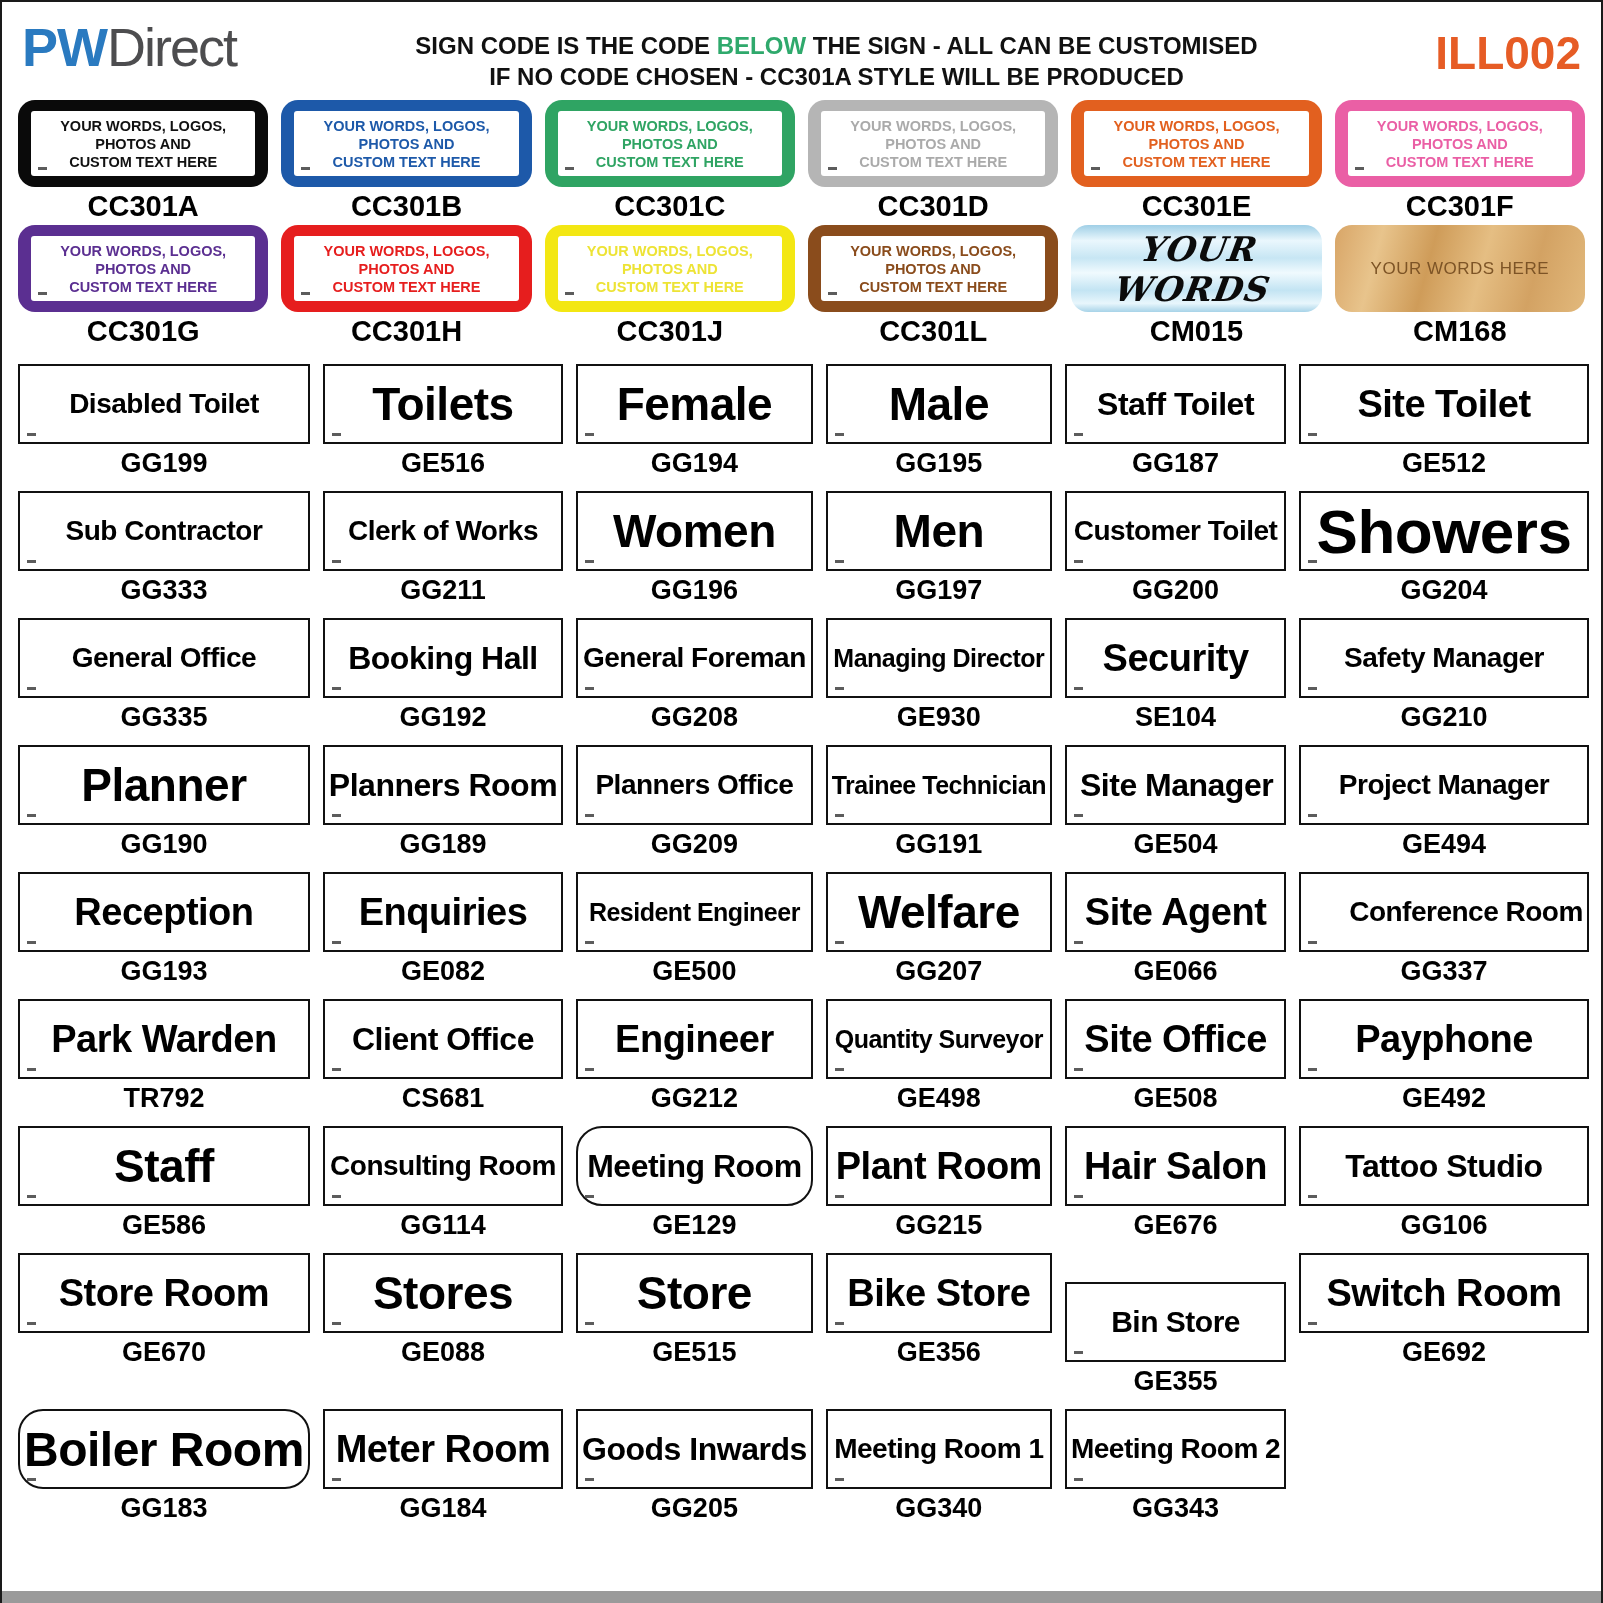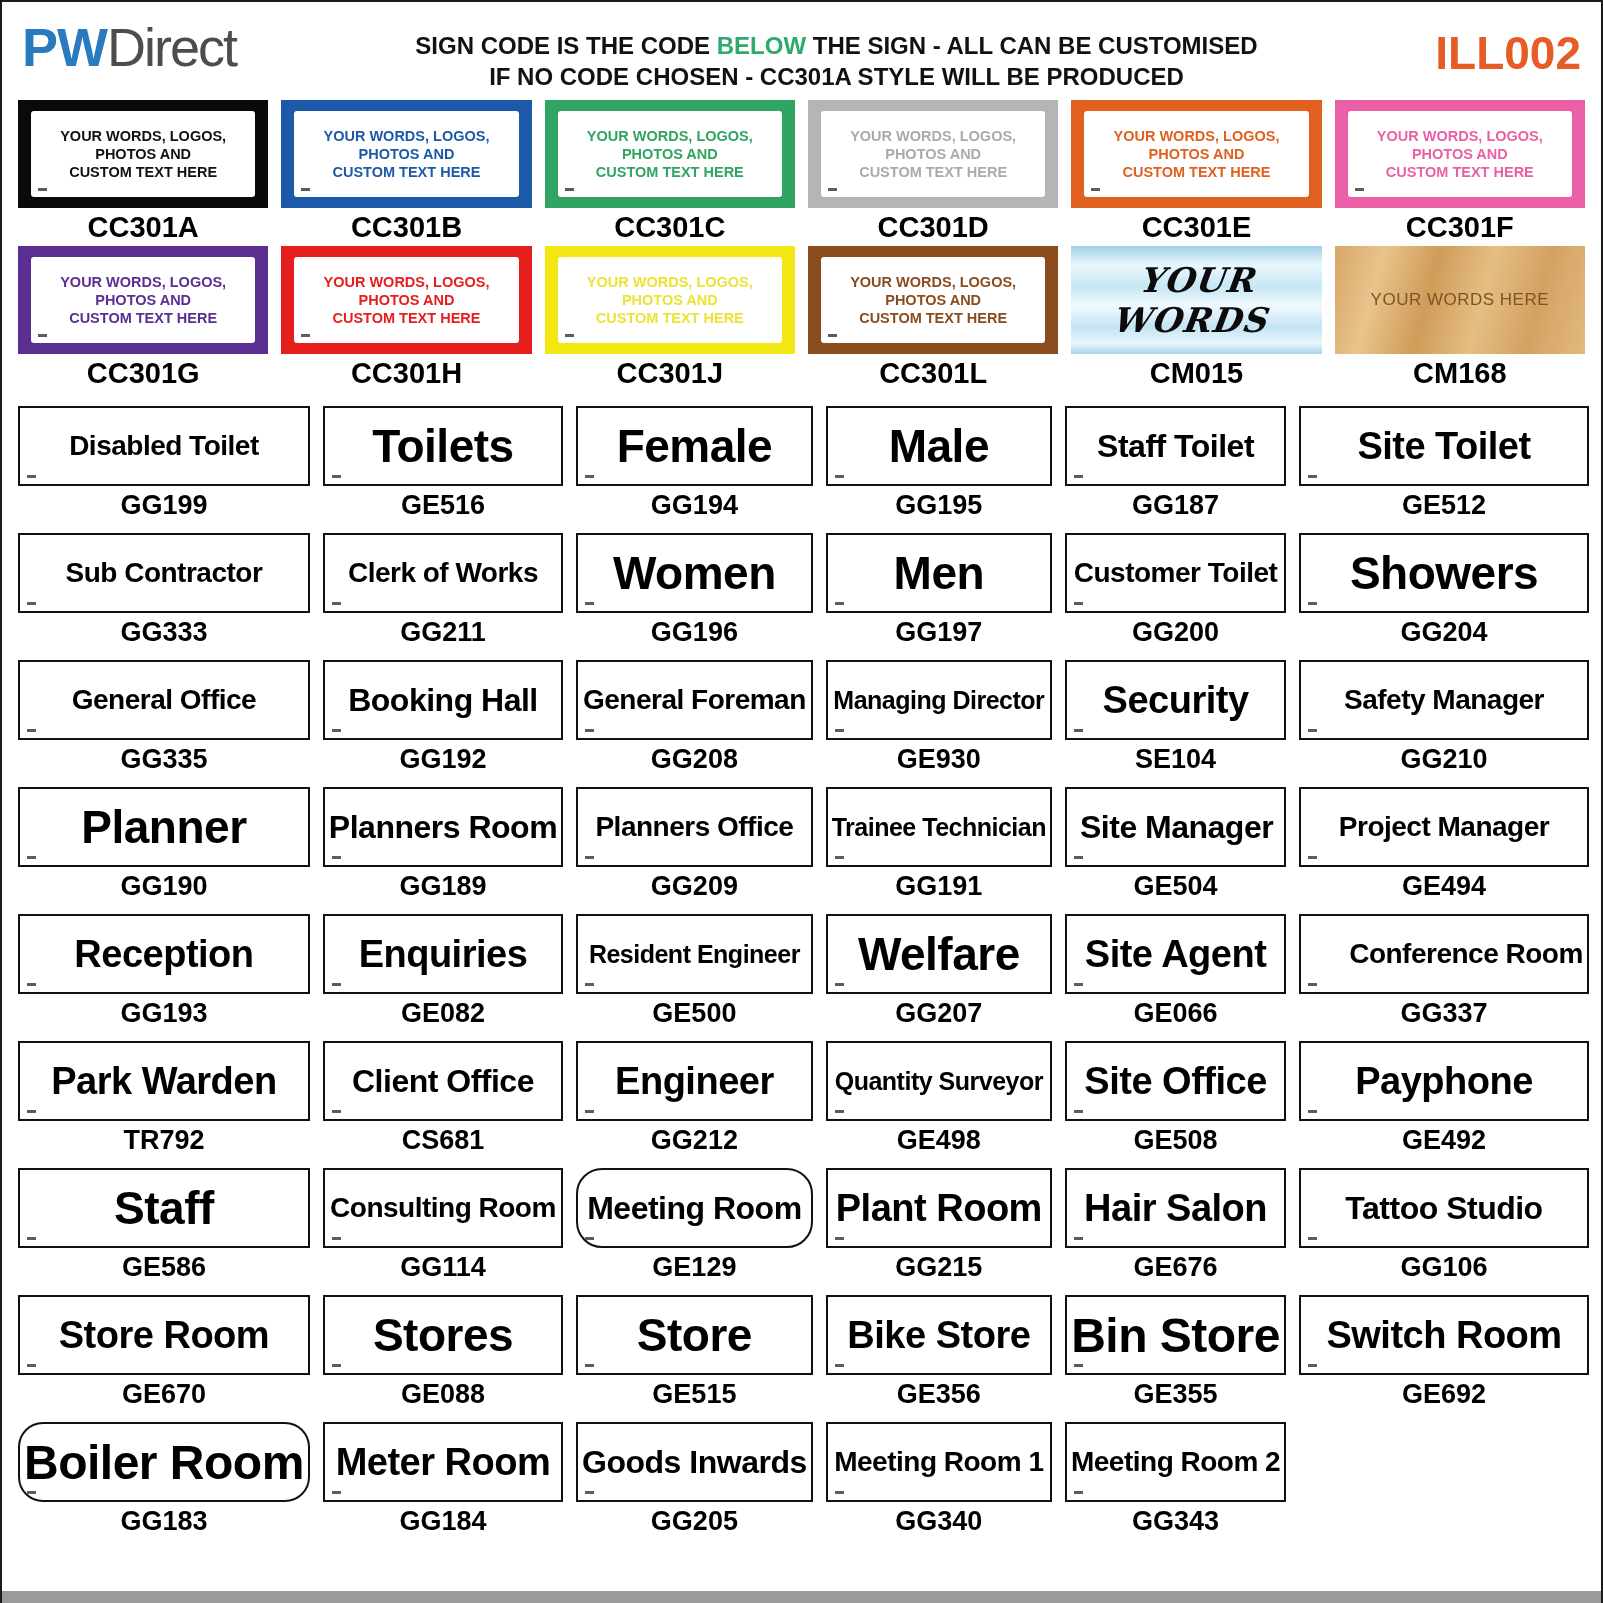--- a/index.html
+++ b/index.html
@@ -17,21 +17,21 @@
   .logo { font-size:54px; font-weight:700; letter-spacing:-1px; white-space:nowrap; width:330px; }
   .logo .pw { font-weight:700; }
   .logo .direct { font-weight:400; letter-spacing:-2px; }
   .header-center { flex:1; text-align:center; font-weight:700; font-size:24px; line-height:31px; padding-top:14px; color:#111; }
   .sheet-code { width:260px; text-align:right; font-size:46px; font-weight:700; padding-top:10px; letter-spacing:0; }
 
   
   .samples { display:grid; grid-template-columns:repeat(6,1fr); column-gap:13px; row-gap:2px; padding:4px 2px 6px 2px; }
   .sample { text-align:center; }
   .sample-sign {
-    height:108px; padding:11px 13px; display:flex; align-items:stretch; justify-content:stretch;
+    height:87px; padding:11px 13px; display:flex; align-items:stretch; justify-content:stretch;border-radius:17px;
   }
   .sample-inner {
     flex:1; background:#fff; border-radius:3px; display:flex; flex-direction:column;
     align-items:center; justify-content:center; font-weight:700; font-size:14.5px; line-height:18px;
     position:relative;
   }
   .sample-inner::after, .sign-face::after {
     content:""; position:absolute; left:7px; bottom:6px; width:9px; height:3px; background:#333; opacity:.8;
   }
   .sample-sign.flat { padding:0; position:relative; align-items:center; justify-content:center; }
@@ -248,21 +248,21 @@
     <div class="sign-face" style="font-size: 46px;">Men</div>
     <div class="sign-code">GG197</div>
   </div>
 
   <div class="tile">
     <div class="sign-face" style="font-size: 28px;">Customer Toilet</div>
     <div class="sign-code">GG200</div>
   </div>
 
   <div class="tile">
-    <div class="sign-face" style="font-size: 46px;">Showers</div>
+    <div class="sign-face" style="font-size: 62px;">Showers</div>
     <div class="sign-code">GG204</div>
   </div>
 
   <div class="tile">
     <div class="sign-face" style="font-size: 28px;">General Office</div>
     <div class="sign-code">GG335</div>
   </div>
 
   <div class="tile">
     <div class="sign-face" style="font-size: 32px;">Booking Hall</div>
@@ -424,21 +424,21 @@
     <div class="sign-code">GE515</div>
   </div>
 
 
   <div class="tile">
     <div class="sign-face" style="font-size: 38px;">Bike Store</div>
     <div class="sign-code">GE356</div>
   </div>
 
   <div class="tile">
-    <div class="sign-face" style="font-size: 48px;">Bin Store</div>
+    <div class="sign-face" style="font-size: 30px; margin-top: 29px;">Bin Store</div>
     <div class="sign-code">GE355</div>
   </div>
 
   <div class="tile">
     <div class="sign-face" style="font-size: 38px;">Switch Room</div>
     <div class="sign-code">GE692</div>
   </div>
 
   <div class="tile">
     <div class="sign-face" style="font-size: 48px; border-radius: 25px;">Boiler Room</div>

